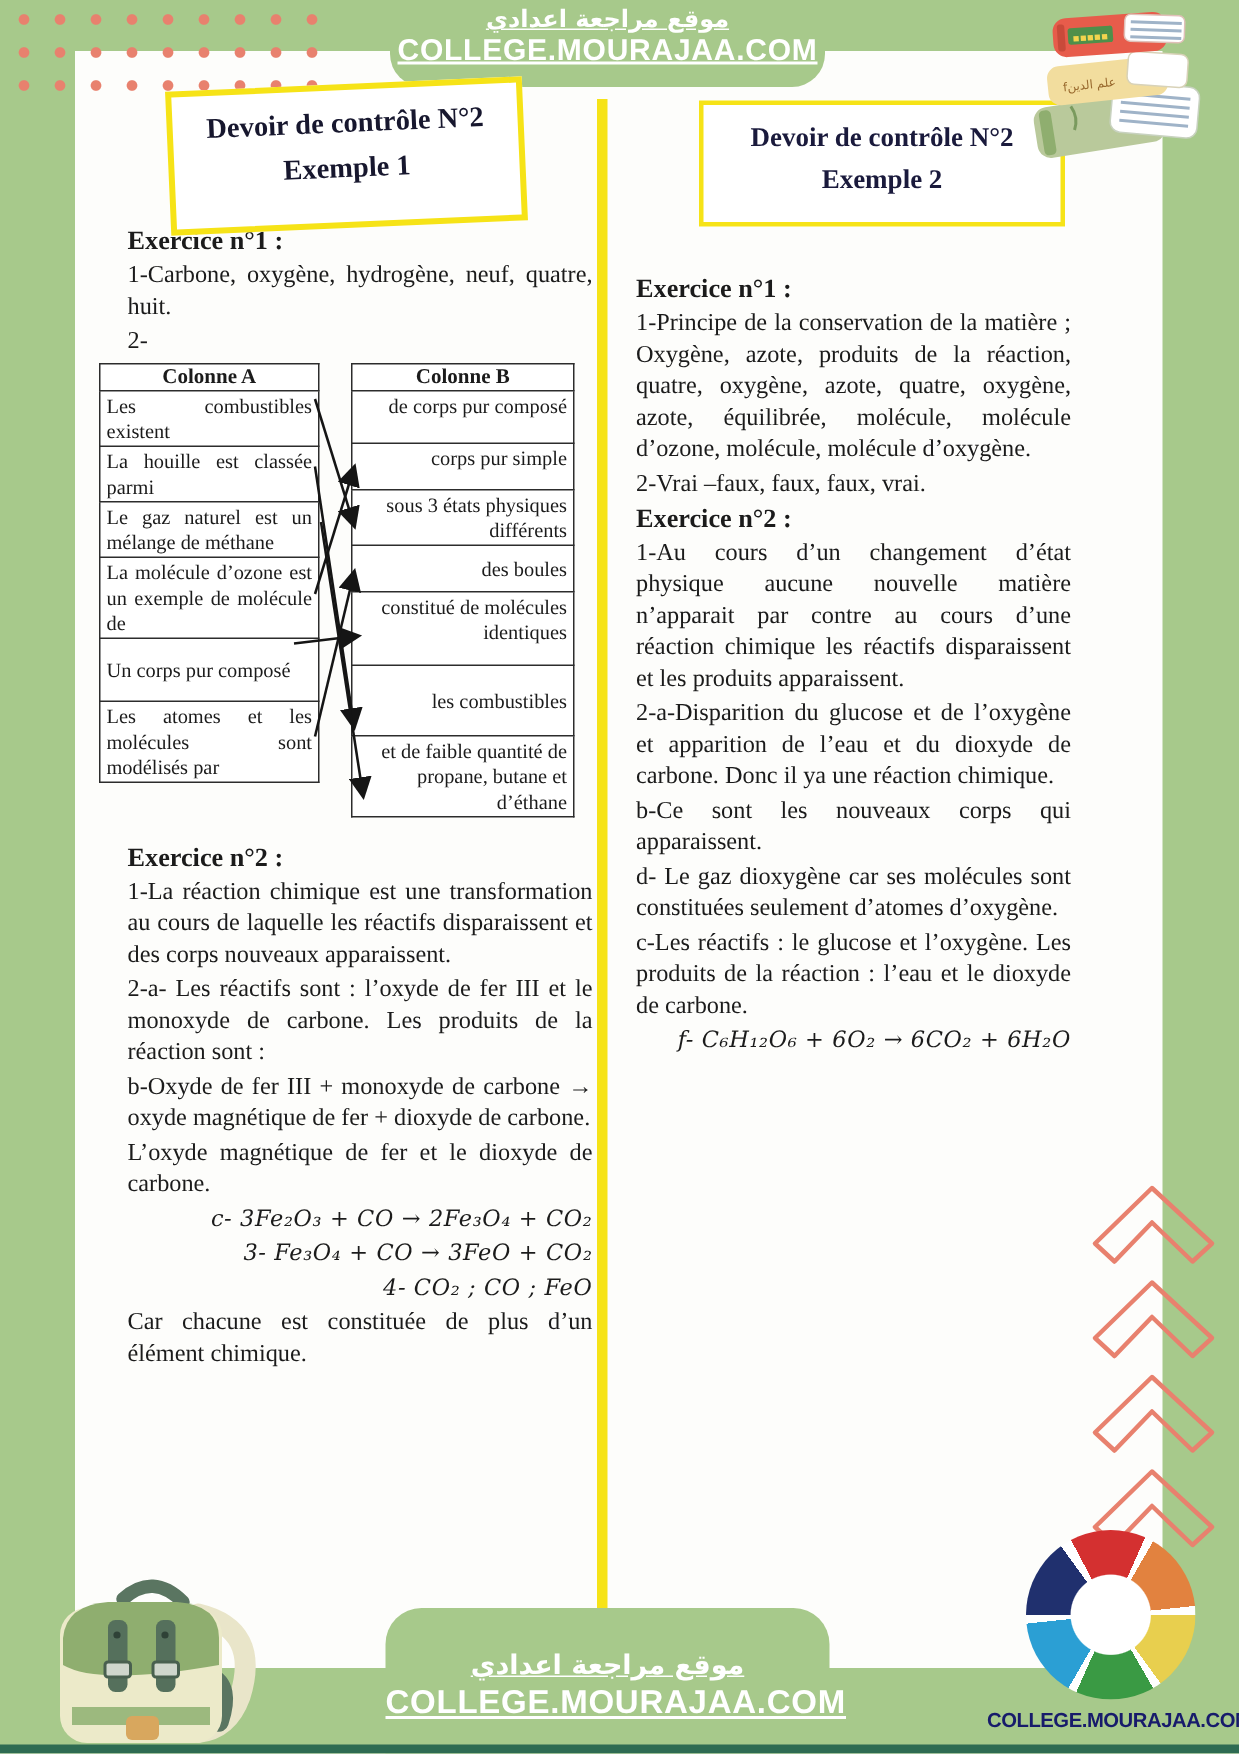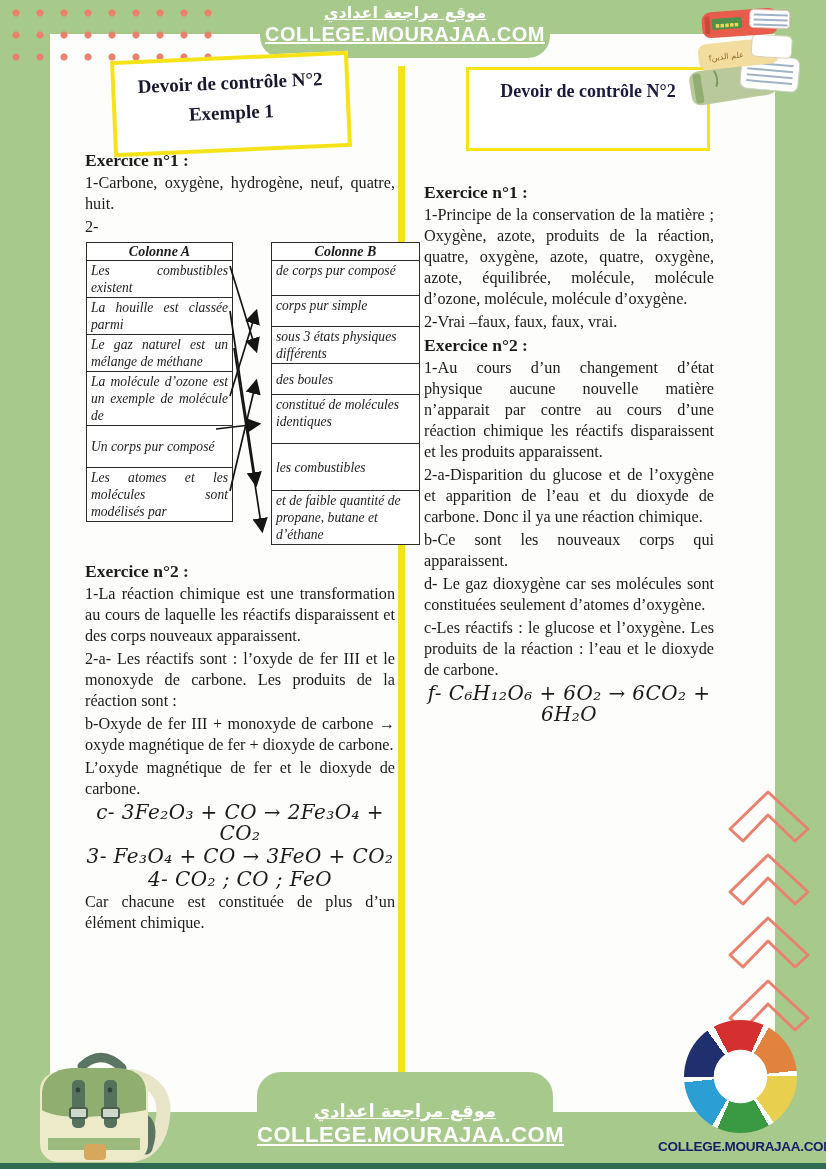--- a/index.html
+++ b/index.html
@@ -32,31 +32,31 @@
   .box-ex1{left:112px;top:56px;width:230px;height:80px;transform:rotate(-2.5deg);font-size:19px;line-height:1.6;padding-top:8px;}
   .box-ex2{left:466px;top:67px;width:238px;height:70px;border-width:3px;font-size:18px;line-height:1.55;padding-top:8px;color:#1a1a3c;}
 
   
   .col{position:absolute;z-index:2;color:#1b1b1b;font-size:16.2px;line-height:21px;text-align:justify;}
   .col-left-ex1{left:85px;top:150px;width:310px;}
   .col-left-ex2{left:85px;top:561px;width:310px;}
   .col-right{left:424px;top:182px;width:290px;}
   .exo-h{font-weight:bold;font-size:17.5px;margin:0 0 2px 0;text-align:left;}
   .col p{margin:0 0 2px 0;}
-  .eq{font-style:italic;font-family:"DejaVu Serif",serif;font-size:20px;margin:9px 0 10px 0;text-align:center;letter-spacing:.4px;}
-
-  
-  .matching{position:absolute;left:84px;top:238px;width:322px;height:336px;z-index:2;font-style:italic;}
+  .eq{font-style:italic;font-family:"DejaVu Serif",serif;font-size:15px;margin:9px 0 10px 0;text-align:right;letter-spacing:.4px;}
+
+  
+  .matching{position:absolute;left:64px;top:238px;width:322px;height:336px;z-index:2;}
   .mtable{position:absolute;top:4px;border-collapse:collapse;background:#fff;}
   .tA{left:2px;width:147px;}
-  .tB{left:170px;width:149px;margin-left:17px;}
+  .tB{left:170px;width:149px;}
   .mtable td,.mtable th{border:1.4px solid #2c2c2c;font-size:13.6px;line-height:17px;padding:1px 4px;vertical-align:top;color:#1b1b1b;font-weight:normal;}
   .mtable th{font-weight:bold;text-align:center;font-size:14px;padding:0;}
   .tA td{text-align:justify;}
-  .tB td{text-align:left;}
+  .tB td{text-align:right;}
   .rA1{height:36px}.rA2{height:36px}.rA3{height:36px}.rA4{height:53px}.rA5{height:42px}.rA6{height:53px}
   .rB1{height:35px}.rB2{height:31px}.rB3{height:37px}.rB4{height:31px}.rB5{height:49px}.rB6{height:47px}.rB7{height:52px}
   .rA5 td{vertical-align:middle;}
   .rB4 td,.rB6 td{vertical-align:middle;}
   .arrows{position:absolute;left:0;top:0;width:322px;height:336px;pointer-events:none;}
 
   
   .chevrons{position:absolute;left:724px;top:784px;z-index:2;}
 
   
@@ -129,20 +129,21 @@
 </svg>
 
 <div class="divider"></div>
 
 <div class="titlebox box-ex1">
   <span class="l1">Devoir de contrôle N°2</span>
   <span class="l2">Exemple 1</span>
 </div>
 <div class="titlebox box-ex2">
   <span class="l1">Devoir de contrôle N°2</span>
+  <span class="l2">Exemple 2</span>
 </div>
 
 <div class="col col-left-ex1">
   <p class="exo-h">Exercice n°1 :</p>
   <p>1-Carbone, oxygène, hydrogène, neuf, quatre, huit.</p>
   <p>2-</p>
 </div>
 
 <div class="matching">
   <table class="mtable tA">

